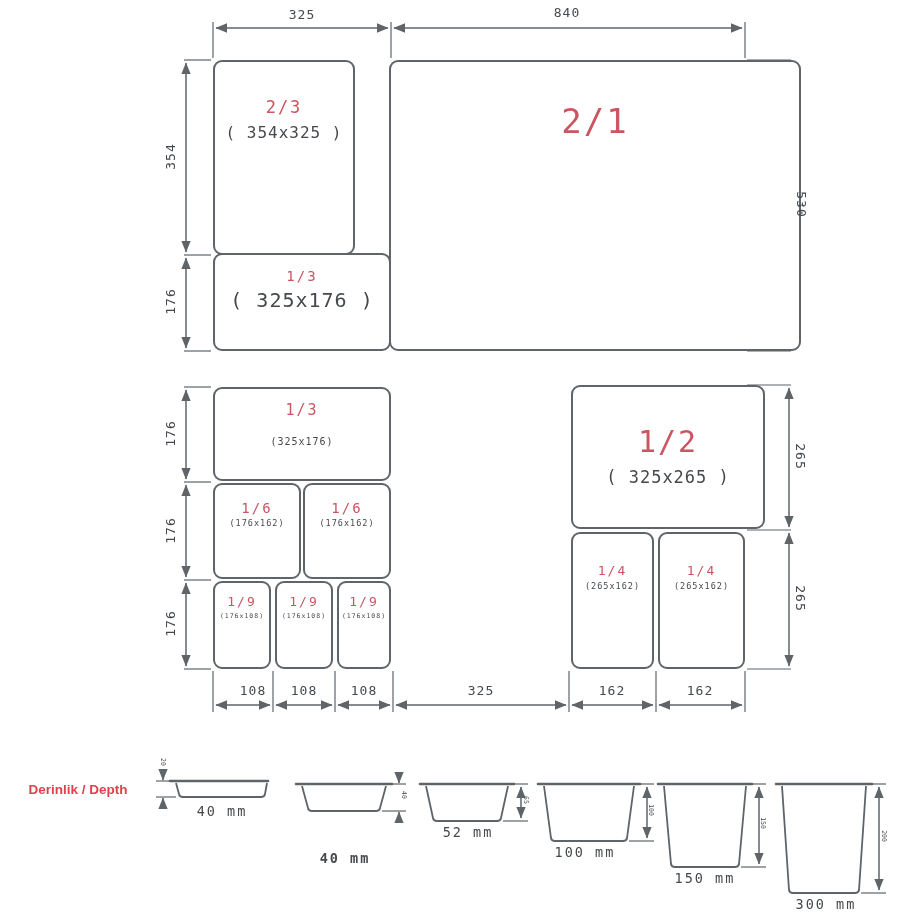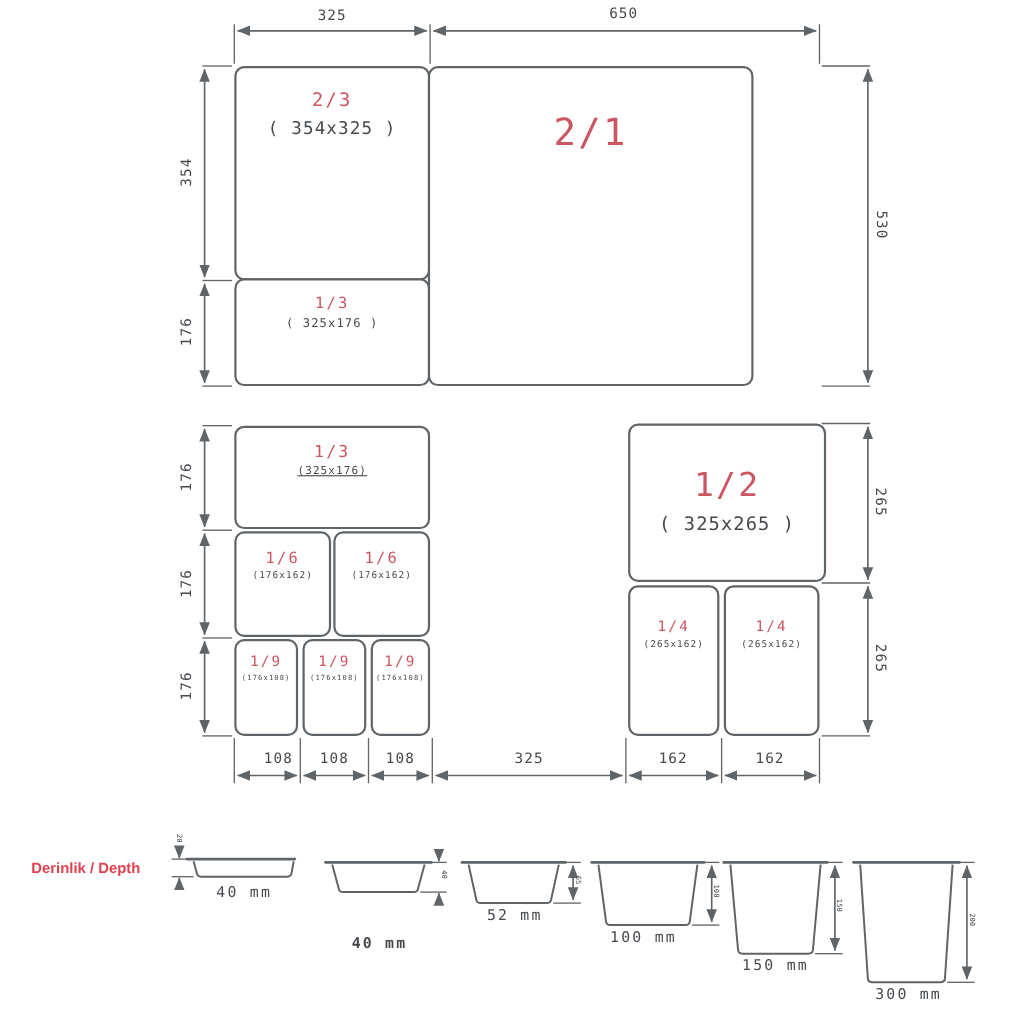--- a/index.html
+++ b/index.html
@@ -137,35 +137,35 @@
     </g>
     <g>
       <line class="rim" x1="776" y1="784" x2="872" y2="784"></line>
       <path class="panbody" d="M782,786 L789,890 Q789.5,893 793,893 L855,893 Q858.5,893 859,890 L866,786"></path>
       <line class="ext" x1="870" y1="784" x2="886" y2="784"></line>
       <line class="ext" x1="861" y1="893" x2="886" y2="893"></line>
       <line class="dim" x1="879" y1="787" x2="879" y2="890" marker-start="url(#arrow)" marker-end="url(#arrow)"></line>
     </g>
   </svg>
 
-  <div class="box" style="left:213px;top:60px;width:178px;height:195px;padding-top:20px;">
+  <div class="box" style="left:213px;top:60px;width:142px;height:195px;padding-top:36px;">
     <div class="frac" style="font-size:17px;">2/3</div>
     <div class="size" style="font-size:16px;margin-top:5px;">( 354x325 )</div>
   </div>
   <div class="box" style="left:213px;top:253px;width:178px;height:98px;padding-top:13px;">
     <div class="frac" style="font-size:14px;">1/3</div>
-    <div class="size" style="font-size:11px;margin-top:3px;">( 325x176 )</div>
-  </div>
-  <div class="box" style="left:389px;top:60px;width:296px;height:291px;padding-top:40px;">
+    <div class="size" style="font-size:20px;margin-top:3px;">( 325x176 )</div>
+  </div>
+  <div class="box" style="left:389px;top:60px;width:412px;height:291px;padding-top:40px;">
     <div class="frac" style="font-size:34px;">2/1</div>
   </div>
 
   <div class="box" style="left:213px;top:387px;width:178px;height:94px;padding-top:13px;">
     <div class="frac" style="font-size:15px;">1/3</div>
-    <div class="size" style="font-size:10px;margin-top:3px;text-decoration:underline;">(325x176)</div>
+    <div class="size" style="font-size:10px;margin-top:16px;">(325x176)</div>
   </div>
   <div class="box" style="left:213px;top:483px;width:88px;height:96px;padding-top:15px;">
     <div class="frac" style="font-size:14px;">1/6</div>
     <div class="size" style="font-size:8.5px;margin-top:2px;">(176x162)</div>
   </div>
   <div class="box" style="left:303px;top:483px;width:88px;height:96px;padding-top:15px;">
     <div class="frac" style="font-size:14px;">1/6</div>
     <div class="size" style="font-size:8.5px;margin-top:2px;">(176x162)</div>
   </div>
   <div class="box" style="left:213px;top:581px;width:58px;height:88px;padding-top:12px;">
@@ -173,35 +173,35 @@
     <div class="size" style="font-size:6.5px;margin-top:2px;">(176x108)</div>
   </div>
   <div class="box" style="left:275px;top:581px;width:58px;height:88px;padding-top:12px;">
     <div class="frac" style="font-size:13px;">1/9</div>
     <div class="size" style="font-size:6.5px;margin-top:2px;">(176x108)</div>
   </div>
   <div class="box" style="left:337px;top:581px;width:54px;height:88px;padding-top:12px;">
     <div class="frac" style="font-size:13px;">1/9</div>
     <div class="size" style="font-size:6.5px;margin-top:2px;">(176x108)</div>
   </div>
-  <div class="box" style="left:571px;top:385px;width:180px;height:144px;padding-top:38px;">
+  <div class="box" style="left:571px;top:385px;width:194px;height:144px;padding-top:38px;">
     <div class="frac" style="font-size:30px;">1/2</div>
     <div class="size" style="font-size:17px;margin-top:6px;">( 325x265 )</div>
   </div>
   <div class="box" style="left:571px;top:532px;width:83px;height:137px;padding-top:30px;">
     <div class="frac" style="font-size:13px;">1/4</div>
     <div class="size" style="font-size:8.5px;margin-top:2px;">(265x162)</div>
   </div>
   <div class="box" style="left:658px;top:532px;width:87px;height:137px;padding-top:30px;">
     <div class="frac" style="font-size:13px;">1/4</div>
     <div class="size" style="font-size:8.5px;margin-top:2px;">(265x162)</div>
   </div>
 
   <div class="dim-label" style="left:262px;top:7px;">325</div>
-  <div class="dim-label" style="left:527px;top:5px;">650</div>
+  <div class="dim-label" style="left:527px;top:5px;">840</div>
   <div class="dim-label rot-l" style="left:150px;top:149px;">354</div>
   <div class="dim-label rot-l" style="left:150px;top:294px;">176</div>
   <div class="dim-label rot-r" style="left:781px;top:197px;">530</div>
 
   <div class="dim-label rot-l" style="left:150px;top:426px;">176</div>
   <div class="dim-label rot-l" style="left:150px;top:523px;">176</div>
   <div class="dim-label rot-l" style="left:150px;top:616px;">176</div>
   <div class="dim-label rot-r" style="left:780px;top:449px;">265</div>
   <div class="dim-label rot-r" style="left:780px;top:591px;">265</div>
   <div class="dim-label" style="left:213px;top:683px;">108</div>

